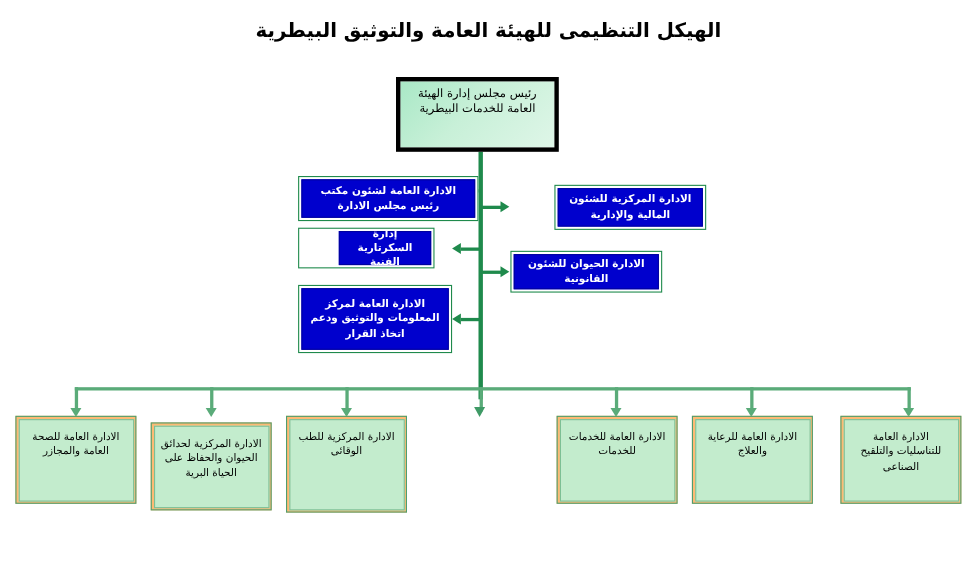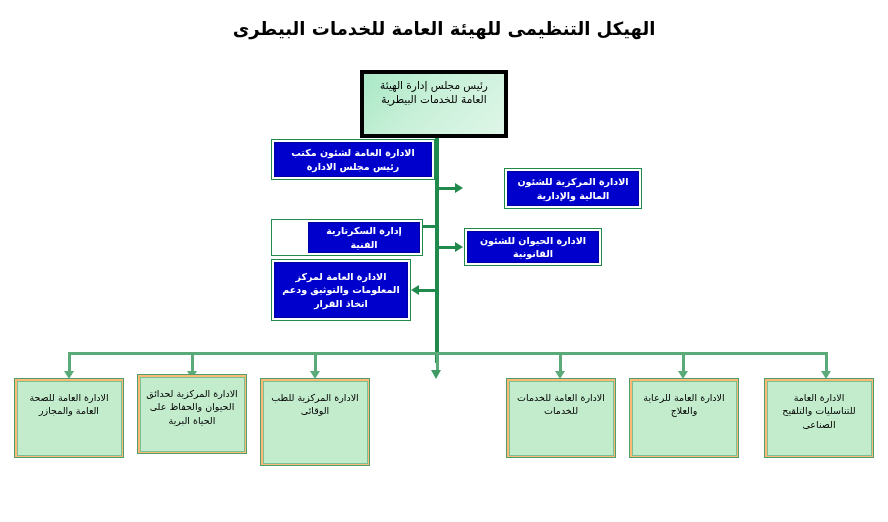--- a/index.html
+++ b/index.html
@@ -137,21 +137,21 @@
     border-left: 5px solid transparent;
     border-right: 5px solid transparent;
     border-top: 9px solid #3f9a66;
   }
 </style>
 </head>
 <body>
 
 <div id="chart-root">
 
-  <div class="chart-title">الهيكل التنظيمى للهيئة العامة للخدمات البيطرى</div>
+  <div class="chart-title">الهيكل التنظيمى للهيئة العامة والتوثيق البيطرية</div>
 
   <div class="conn" style="left:435px; top:138px; width:4px; height:225px;"></div>
 
   <div class="conn" style="left:419px; top:172px; width:18px; height:3px;"></div>
   <div class="arrow arrow-left" style="left:411px; top:168px;"></div>
 
   <div class="conn" style="left:419px; top:225px; width:18px; height:3px;"></div>
   <div class="arrow arrow-left" style="left:411px; top:221px;"></div>
 
   <div class="conn" style="left:419px; top:289px; width:18px; height:3px;"></div>
@@ -183,45 +183,45 @@
   <div class="conn-light" style="left:682px; top:352px; width:3px; height:22px;"></div>
   <div class="arrow arrow-down" style="left:678px; top:371px;"></div>
 
   <div class="conn-light" style="left:825px; top:352px; width:3px; height:22px;"></div>
   <div class="arrow arrow-down" style="left:821px; top:371px;"></div>
 
   <div class="node node-root" style="left:360px; top:70px; width:148px; height:68px;">
     <span>رئيس مجلس إدارة الهيئة العامة للخدمات البيطرية</span>
   </div>
 
-  <div class="node node-blue" style="left:271px; top:139px; width:164px; height:41px;">
+  <div class="node node-blue" style="left:271px; top:160px; width:164px; height:41px;">
     <div class="inner">الادارة العامة لشئون مكتب رئيس مجلس الادارة</div>
   </div>
 
-  <div class="node node-blue" style="left:271px; top:219px; width:152px; height:37px;padding-left:36px;">
+  <div class="node node-blue" style="left:271px; top:207px; width:124px; height:37px;padding-left:36px;">
     <div class="inner">إدارة السكرتارية الفنية</div>
   </div>
 
   <div class="node node-blue" style="left:271px; top:259px; width:140px; height:62px;">
     <div class="inner">الادارة العامة لمركز المعلومات والتوثيق ودعم اتخاذ القرار</div>
   </div>
 
   <div class="node node-blue" style="left:464px; top:168px; width:138px; height:41px;margin-left:40px;">
     <div class="inner">الادارة المركزية للشئون المالية والإدارية</div>
   </div>
 
   <div class="node node-blue" style="left:464px; top:228px; width:138px; height:38px;">
     <div class="inner">الادارة الحيوان للشئون القانونية</div>
   </div>
 
   <div class="node node-green" style="left:14px; top:378px; width:110px; height:80px;">
     <div class="inner">الادارة العامة للصحة العامة والمجازر</div>
   </div>
 
-  <div class="node node-green" style="left:137px; top:374px; width:110px; height:80px;">
+  <div class="node node-green" style="left:137px; top:384px; width:110px; height:80px;">
     <div class="inner">الادارة المركزية لحدائق الحيوان والحفاظ على الحياة البرية</div>
   </div>
 
   <div class="node node-green" style="left:260px; top:378px; width:110px; height:88px;">
     <div class="inner">الادارة المركزية للطب الوقائى</div>
   </div>
 
 
   <div class="node node-green" style="left:506px; top:378px; width:110px; height:80px;">
     <div class="inner">الادارة العامة للخدمات للخدمات</div>

